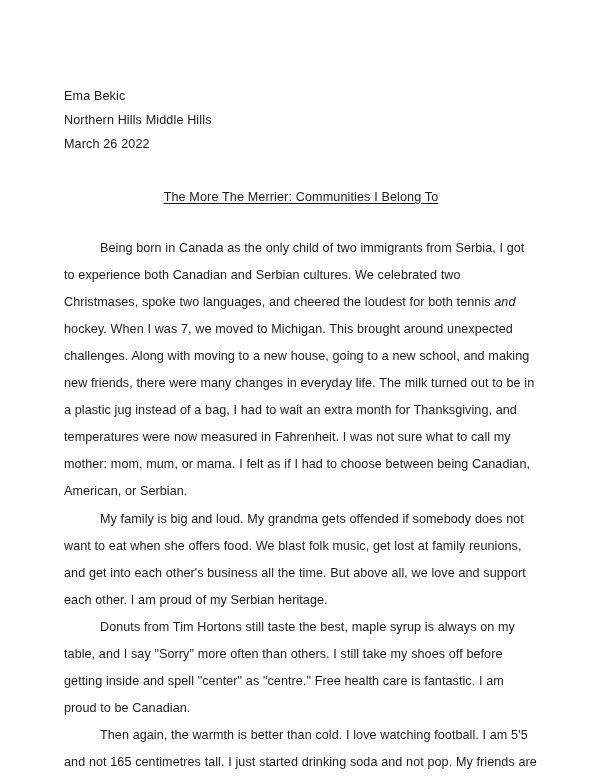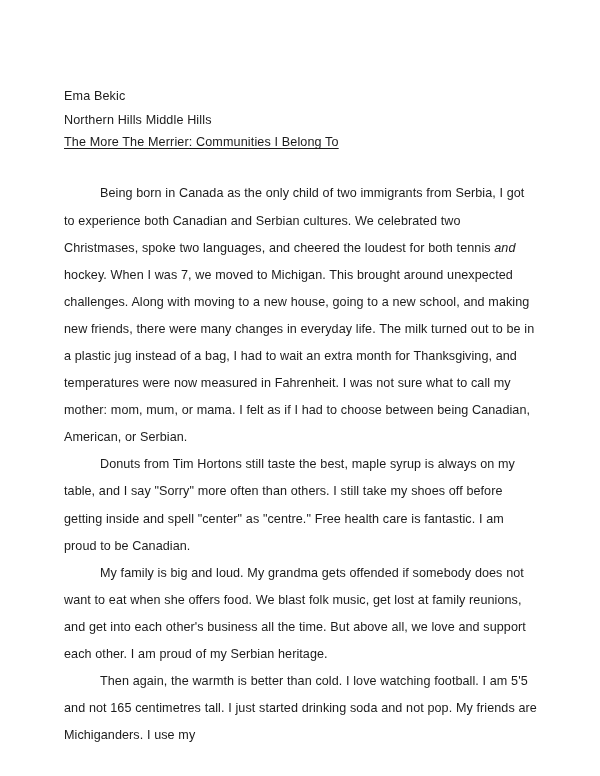--- a/index.html
+++ b/index.html
@@ -31,20 +31,22 @@
   .heading-block {
     padding-top: 84px;
   }
   .heading-line {
     font-size: 12.6px;
     line-height: 24.2px;
     letter-spacing: 0.01em;
     white-space: nowrap;
   }
   .title-wrap {
+    margin-top: 30px;
+    text-align: center;
   }
   .title-text {
     font-size: 12.6px;
     line-height: 20px;
     text-decoration: underline;
     text-underline-offset: 2px;
     letter-spacing: 0.01em;
   }
   .body-block {
     margin-top: 28px;
@@ -63,27 +65,28 @@
 </style>
 </head>
 <body>
 
 <div class="page">
   <div class="doc-body">
 
     <div class="heading-block">
       <div class="heading-line">Ema Bekic</div>
       <div class="heading-line">Northern Hills Middle Hills</div>
+      <div class="heading-line">March 26 2022</div>
     </div>
 
     <div class="title-wrap">
       <span class="title-text">The More The Merrier: Communities I Belong To</span>
     </div>
 
     <div class="body-block">
       <p class="para">Being born in Canada as the only child of two immigrants from Serbia, I got to experience both Canadian and Serbian cultures. We celebrated two Christmases, spoke two languages, and cheered the loudest for both tennis <em class="ital">and</em> hockey. When I was 7, we moved to Michigan. This brought around unexpected challenges. Along with moving to a new house, going to a new school, and making new friends, there were many changes in everyday life. The milk turned out to be in a plastic jug instead of a bag, I had to wait an extra month for Thanksgiving, and temperatures were now measured in Fahrenheit. I was not sure what to call my mother: mom, mum, or mama. I felt as if I had to choose between being Canadian, American, or Serbian.</p>
+      <p class="para">My family is big and loud. My grandma gets offended if somebody does not want to eat when she offers food. We blast folk music, get lost at family reunions, and get into each other's business all the time. But above all, we love and support each other. I am proud of my Serbian heritage.</p>
       <p class="para">Donuts from Tim Hortons still taste the best, maple syrup is always on my table, and I say "Sorry" more often than others. I still take my shoes off before getting inside and spell "center" as "centre." Free health care is fantastic. I am proud to be Canadian.</p>
-      <p class="para">My family is big and loud. My grandma gets offended if somebody does not want to eat when she offers food. We blast folk music, get lost at family reunions, and get into each other's business all the time. But above all, we love and support each other. I am proud of my Serbian heritage.</p>
       <p class="para">Then again, the warmth is better than cold. I love watching football. I am 5'5 and not 165 centimetres tall. I just started drinking soda and not pop. My friends are Michiganders. I use my</p>
     </div>
 
   </div>
 </div>
 
 </body></html>

